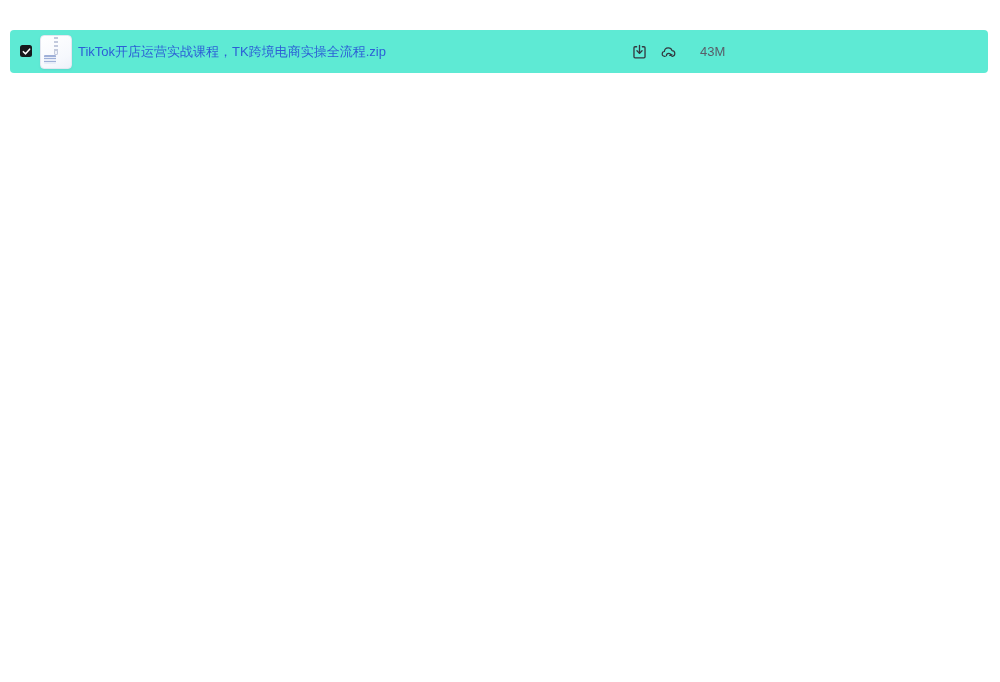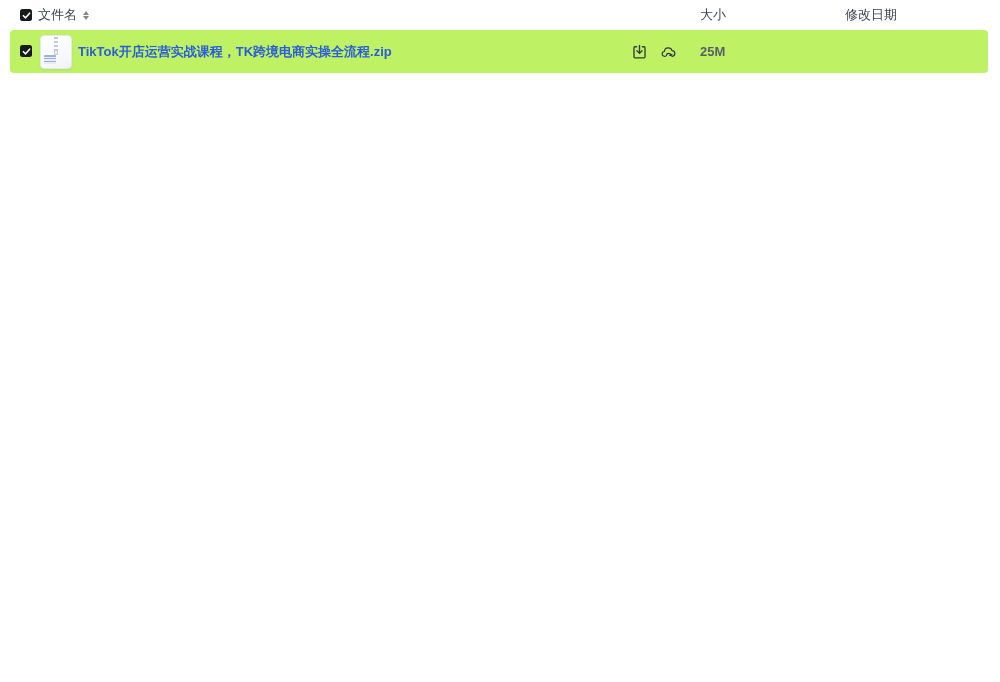--- a/index.html
+++ b/index.html
@@ -30,21 +30,21 @@
   
   .checkbox { position: absolute; width: 12px; height: 12px; background: #17191c;
               border-radius: 2.5px; display: flex; align-items: center; justify-content: center;
               cursor: pointer; }
   .checkbox svg { display: block; }
   .cb-header { left: 20px; top: 9px; }
   .cb-row { left: 10px; top: 15px; }
 
   
   .file-row { position: absolute; top: 30px; left: 10px; width: 978px; height: 43px;
-              background: #bef264; border-radius: 4px; cursor: pointer; font-weight: bold; }
+              background: #5eead4; border-radius: 4px; cursor: pointer; }
 
   
   .file-icon { position: absolute; left: 30px; top: 5px; width: 32px; height: 34px; }
   .file-icon .paper { position: absolute; inset: 0; background: linear-gradient(155deg, #ffffff 0%, #f6f8fd 70%, #eef1f9 100%);
                       border: 1px solid #e3e7f0; border-radius: 4px;
                       box-shadow: 0 1px 2px rgba(90,110,160,0.12); }
   .file-icon .zipper { position: absolute; left: 50%; top: 2px; width: 4px; height: 14px;
                        transform: translateX(-50%);
                        background: repeating-linear-gradient(#c3cadd 0 2px, transparent 2px 4px); }
   .file-icon .zip-pull { position: absolute; left: 50%; top: 15px; width: 4px; height: 5px;
@@ -66,34 +66,20 @@
   .cell-size { position: absolute; left: 690px; top: 0; height: 43px; display: flex;
                align-items: center; font-size: 13px; color: #585e69; }
   .cell-date { position: absolute; left: 835px; top: 0; height: 43px; display: flex;
                align-items: center; font-size: 13px; color: #585e69; }
 </style>
 </head>
 <body>
 
 <div class="file-list">
 
-  <div class="list-header">
-    <span class="checkbox cb-header">
-      <svg width="9" height="9" viewBox="0 0 10 10">
-        <polyline points="1.5,5.2 4,7.6 8.5,2.4" fill="none" stroke="#ffffff" stroke-width="1.7" stroke-linecap="round" stroke-linejoin="round"></polyline>
-      </svg>
-    </span>
-    <span class="hdr-item hdr-name">文件名</span>
-    <span class="sorter">
-      <span class="caret-up"></span>
-      <span class="caret-down"></span>
-    </span>
-    <span class="hdr-item hdr-size">大小</span>
-    <span class="hdr-item hdr-date">修改日期</span>
-  </div>
 
   <div class="file-row">
     <span class="checkbox cb-row">
       <svg width="9" height="9" viewBox="0 0 10 10">
         <polyline points="1.5,5.2 4,7.6 8.5,2.4" fill="none" stroke="#ffffff" stroke-width="1.7" stroke-linecap="round" stroke-linejoin="round"></polyline>
       </svg>
     </span>
 
     <span class="file-icon">
       <span class="paper"></span>
@@ -113,16 +99,16 @@
     </span>
 
     <span class="row-action act-cloud">
       <svg width="19" height="19" viewBox="0 0 18 18">
         <path d="M5.2 12.8 H4.6 Q2.2 12.8 2.2 10.4 Q2.2 8.2 4.4 8 Q4.6 4.6 8.1 4.4 Q11.2 4.3 12 7.2 Q14.8 7.3 14.8 10 Q14.8 12.6 12.3 12.8 H11.9" fill="none" stroke="#33373f" stroke-width="1.2" stroke-linecap="round" stroke-linejoin="round"></path>
         <path d="M6.4 12.2 Q6.4 9.9 8.7 9.9 Q10.6 9.9 10.9 11.7" fill="none" stroke="#33373f" stroke-width="1.2" stroke-linecap="round"></path>
         <polyline points="9.7,11.9 11,12 11.9,11" fill="none" stroke="#33373f" stroke-width="1.2" stroke-linecap="round" stroke-linejoin="round"></polyline>
       </svg>
     </span>
 
-    <span class="cell-size">25M</span>
+    <span class="cell-size">43M</span>
   </div>
 
 </div>
 
 </body></html>

